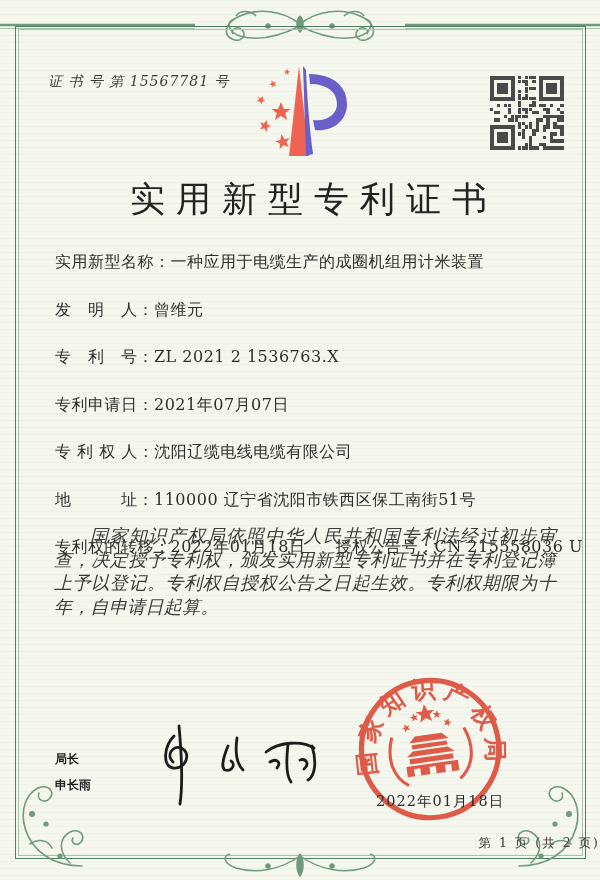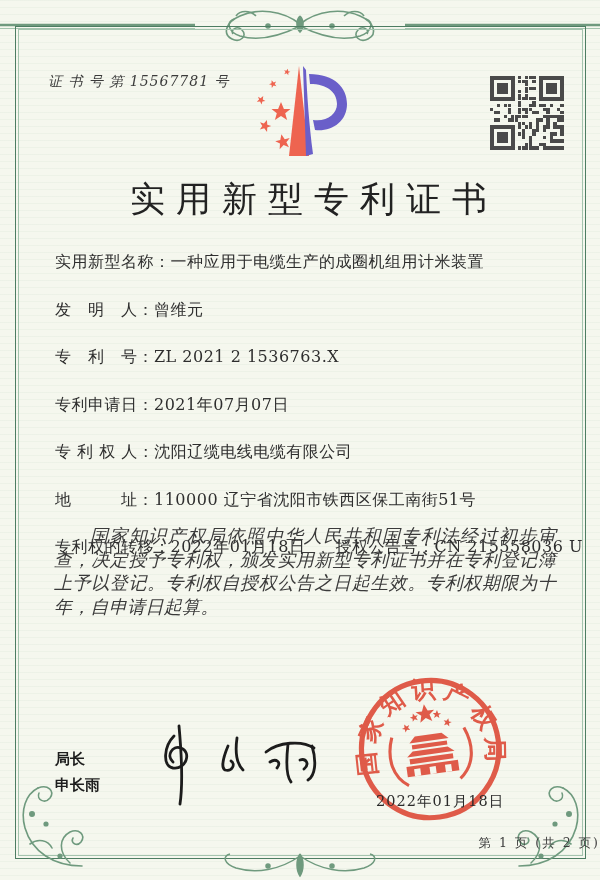--- a/index.html
+++ b/index.html
@@ -41,21 +41,21 @@
   .grant-row { display:flex; }
   .grant-row .pair2 { margin-left:30px; }
 
   .paragraphs { position:absolute; left:54px; right:44px; top:524px;
                 font-size:18px; line-height:23.5px; color:#3a3a3a;
                 font-style:italic; text-align:justify; }
   .paragraphs p { text-indent:2em; letter-spacing:0.3px; }
 
   .director { position:absolute; left:55px; top:746px;
               font-family:"DejaVu Sans","Liberation Sans",sans-serif;
-              font-size:15px; font-weight:700; color:#1e1e1e; line-height:26px; }
+              font-size:12px; font-weight:700; color:#1e1e1e; line-height:26px; }
   .signature { position:absolute; left:140px; top:722px; width:180px; height:86px; }
 
   .seal { position:absolute; left:352px; top:670px; width:156px; height:156px;
           transform:rotate(-8deg); opacity:0.88; }
   .seal-date { position:absolute; left:376px; top:792px; font-size:14.5px;
                letter-spacing:1px; color:#2a2a2a; }
 
   .footer { position:absolute; left:0; top:835px; width:100%; text-align:right;
             font-size:12.5px; letter-spacing:2px; color:#3b3b3b; }
 </style>

